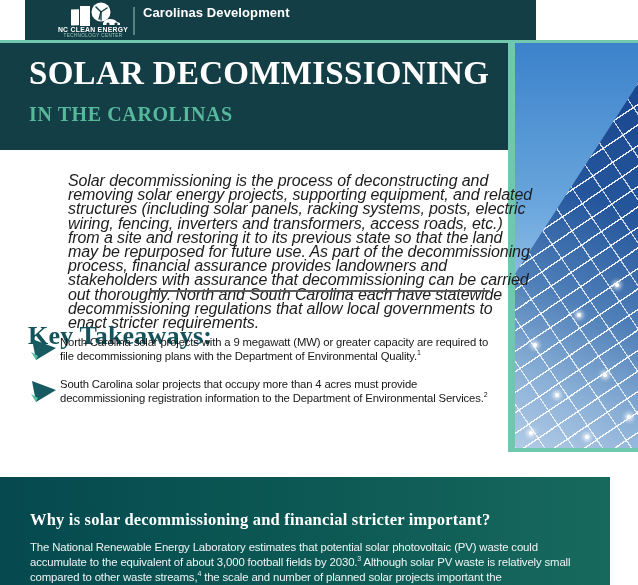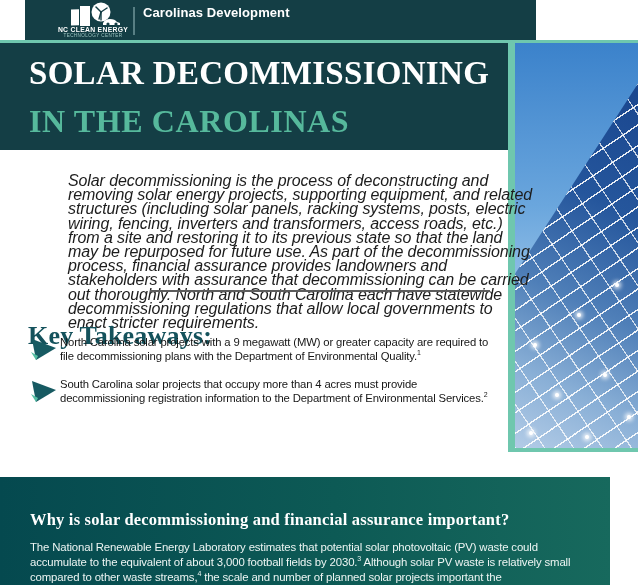--- a/index.html
+++ b/index.html
@@ -17,21 +17,21 @@
 
   .header-divider{position:absolute;left:108px;top:7px;width:1.5px;height:28px;background:#587f84;}
   .hub-title{position:absolute;left:118px;top:6px;color:#ffffff;font-weight:bold;
              font-size:13px;line-height:14.5px;letter-spacing:.1px;}
 
   
   .hero{position:absolute;left:0;top:43px;width:508px;height:107px;background:#143e45;}
   .hero-title1{position:absolute;left:29px;top:12px;font-family:"Liberation Serif",serif;
                font-weight:bold;font-size:33px;color:#ffffff;letter-spacing:.3px;white-space:nowrap;}
   .hero-title2{position:absolute;left:29px;top:60px;font-family:"Liberation Serif",serif;
-               font-weight:bold;font-size:32px;color:#56b99c;letter-spacing:.6px;white-space:nowrap;}
+               font-weight:bold;font-size:20px;color:#56b99c;letter-spacing:.6px;white-space:nowrap;}
 
   
   .photo-frame{position:absolute;left:508px;top:43px;width:130px;height:409px;box-sizing:border-box;
                border-left:7px solid #6fc7ae;border-bottom:4px solid #6fc7ae;overflow:hidden;}
   .sky{position:absolute;inset:0;background:linear-gradient(180deg,#3b82cb 0%,#6aa6dd 40%,#b9d7f0 80%,#dcecf9 100%);}
   .panels{position:absolute;inset:0;clip-path:polygon(0 57%,100% 10%,100% 100%,0 100%);
           background:
             repeating-linear-gradient(146deg, rgba(255,255,255,.9) 0 1.4px, rgba(255,255,255,0) 1.4px 17px),
             repeating-linear-gradient(56deg, rgba(255,255,255,.75) 0 1.2px, rgba(255,255,255,0) 1.2px 24px),
             linear-gradient(205deg,#16418a 0%,#25569c 38%,#4f7fb8 62%,#89afd6 82%,#b3cce7 100%);}
@@ -132,17 +132,17 @@
           <polygon points="8,23 3,15 10,19" fill="#54bda2"></polygon>
         </svg>
       </span>
       <span class="bullet-text"><span>South Carolina solar projects that occupy more than 4 acres must provide decommissioning registration information to the Department of Environmental Services.</span><sup>2</sup></span>
     </div>
 
 
   </div>
 
   <div class="bottom">
-    <h2 class="imp-heading">Why is solar decommissioning and financial assurance important?</h2>
+    <h2 class="imp-heading">Why is solar decommissioning and financial stricter important?</h2>
     <p class="imp-para"><span>The National Renewable Energy Laboratory estimates that potential solar photovoltaic (PV) waste could accumulate to the equivalent of about 3,000 football fields by 2030.</span><sup>3</sup><span> Although solar PV waste is relatively small compared to other waste streams,</span><sup>4</sup><span> the scale and number of planned solar projects important the</span></p>
   </div>
 
 </div>
 
 </body></html>

